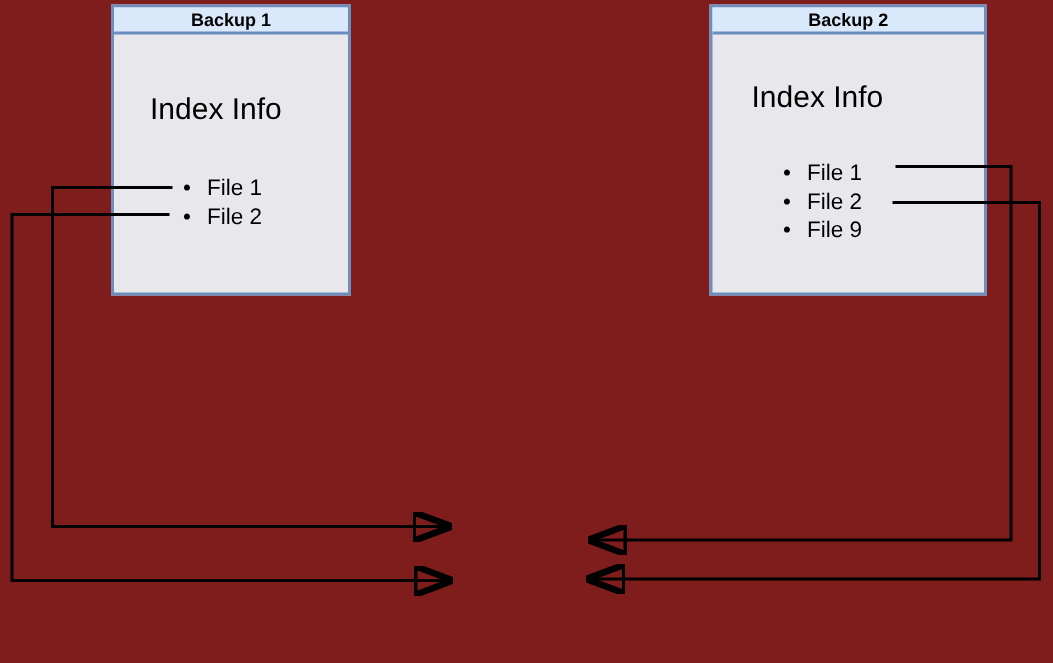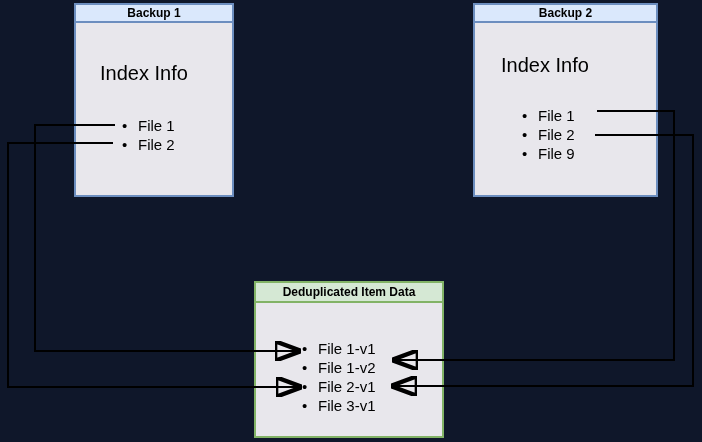--- a/index.html
+++ b/index.html
@@ -1,19 +1,19 @@
 <!DOCTYPE html>
 <html><head>
 <meta charset="utf-8">
 <style>
   html,body { margin:0; padding:0; }
   .canvas {
     position:relative;
     width:702px; height:442px;
-    background:#0f172a;
+    background:#7f1d1d;
     font-family:"Liberation Sans", sans-serif;
     color:#000;
     overflow:hidden;
   }
   .node {
     position:absolute;
     box-sizing:border-box;
     border:2px solid;
     background:#e8e7ec;
   }
@@ -69,29 +69,20 @@
   <div class="node blue" style="left:473px; top:3px; width:185px; height:194px;">
     <div class="node-header">Backup 2</div>
     <div class="index-label" style="left:26px; top:49px;">Index Info</div>
     <ul class="file-list" style="left:47px; top:101px;">
       <li><span class="bullet">•</span><span>File 1</span></li>
       <li><span class="bullet">•</span><span>File 2</span></li>
       <li><span class="bullet">•</span><span>File 9</span></li>
     </ul>
   </div>
 
-  <div class="node green" style="left:254px; top:281px; width:190px; height:157px;">
-    <div class="node-header">Deduplicated Item Data</div>
-    <ul class="file-list" style="left:46px; top:56px;">
-      <li><span class="bullet">•</span><span>File 1-v1</span></li>
-      <li><span class="bullet">•</span><span>File 1-v2</span></li>
-      <li><span class="bullet">•</span><span>File 2-v1</span></li>
-      <li><span class="bullet">•</span><span>File 3-v1</span></li>
-    </ul>
-  </div>
 
   <svg class="wires" viewBox="0 0 702 442">
     <defs>
       <marker id="arrow" viewBox="0 0 12 9" refX="11" refY="4.5" markerWidth="13" markerHeight="10" orient="auto">
         <path d="M0,0 L12,4.5 L0,9 Z" stroke="none" fill="#000"></path>
       </marker>
     </defs>
     <path d="M115,125 L35,125 L35,351 L299,351" marker-end="url(#arrow)"></path>
     <path d="M113,143 L8,143 L8,387 L300,387" marker-end="url(#arrow)"></path>
     <path d="M597,111 L674,111 L674,360 L394,360" marker-end="url(#arrow)"></path>

